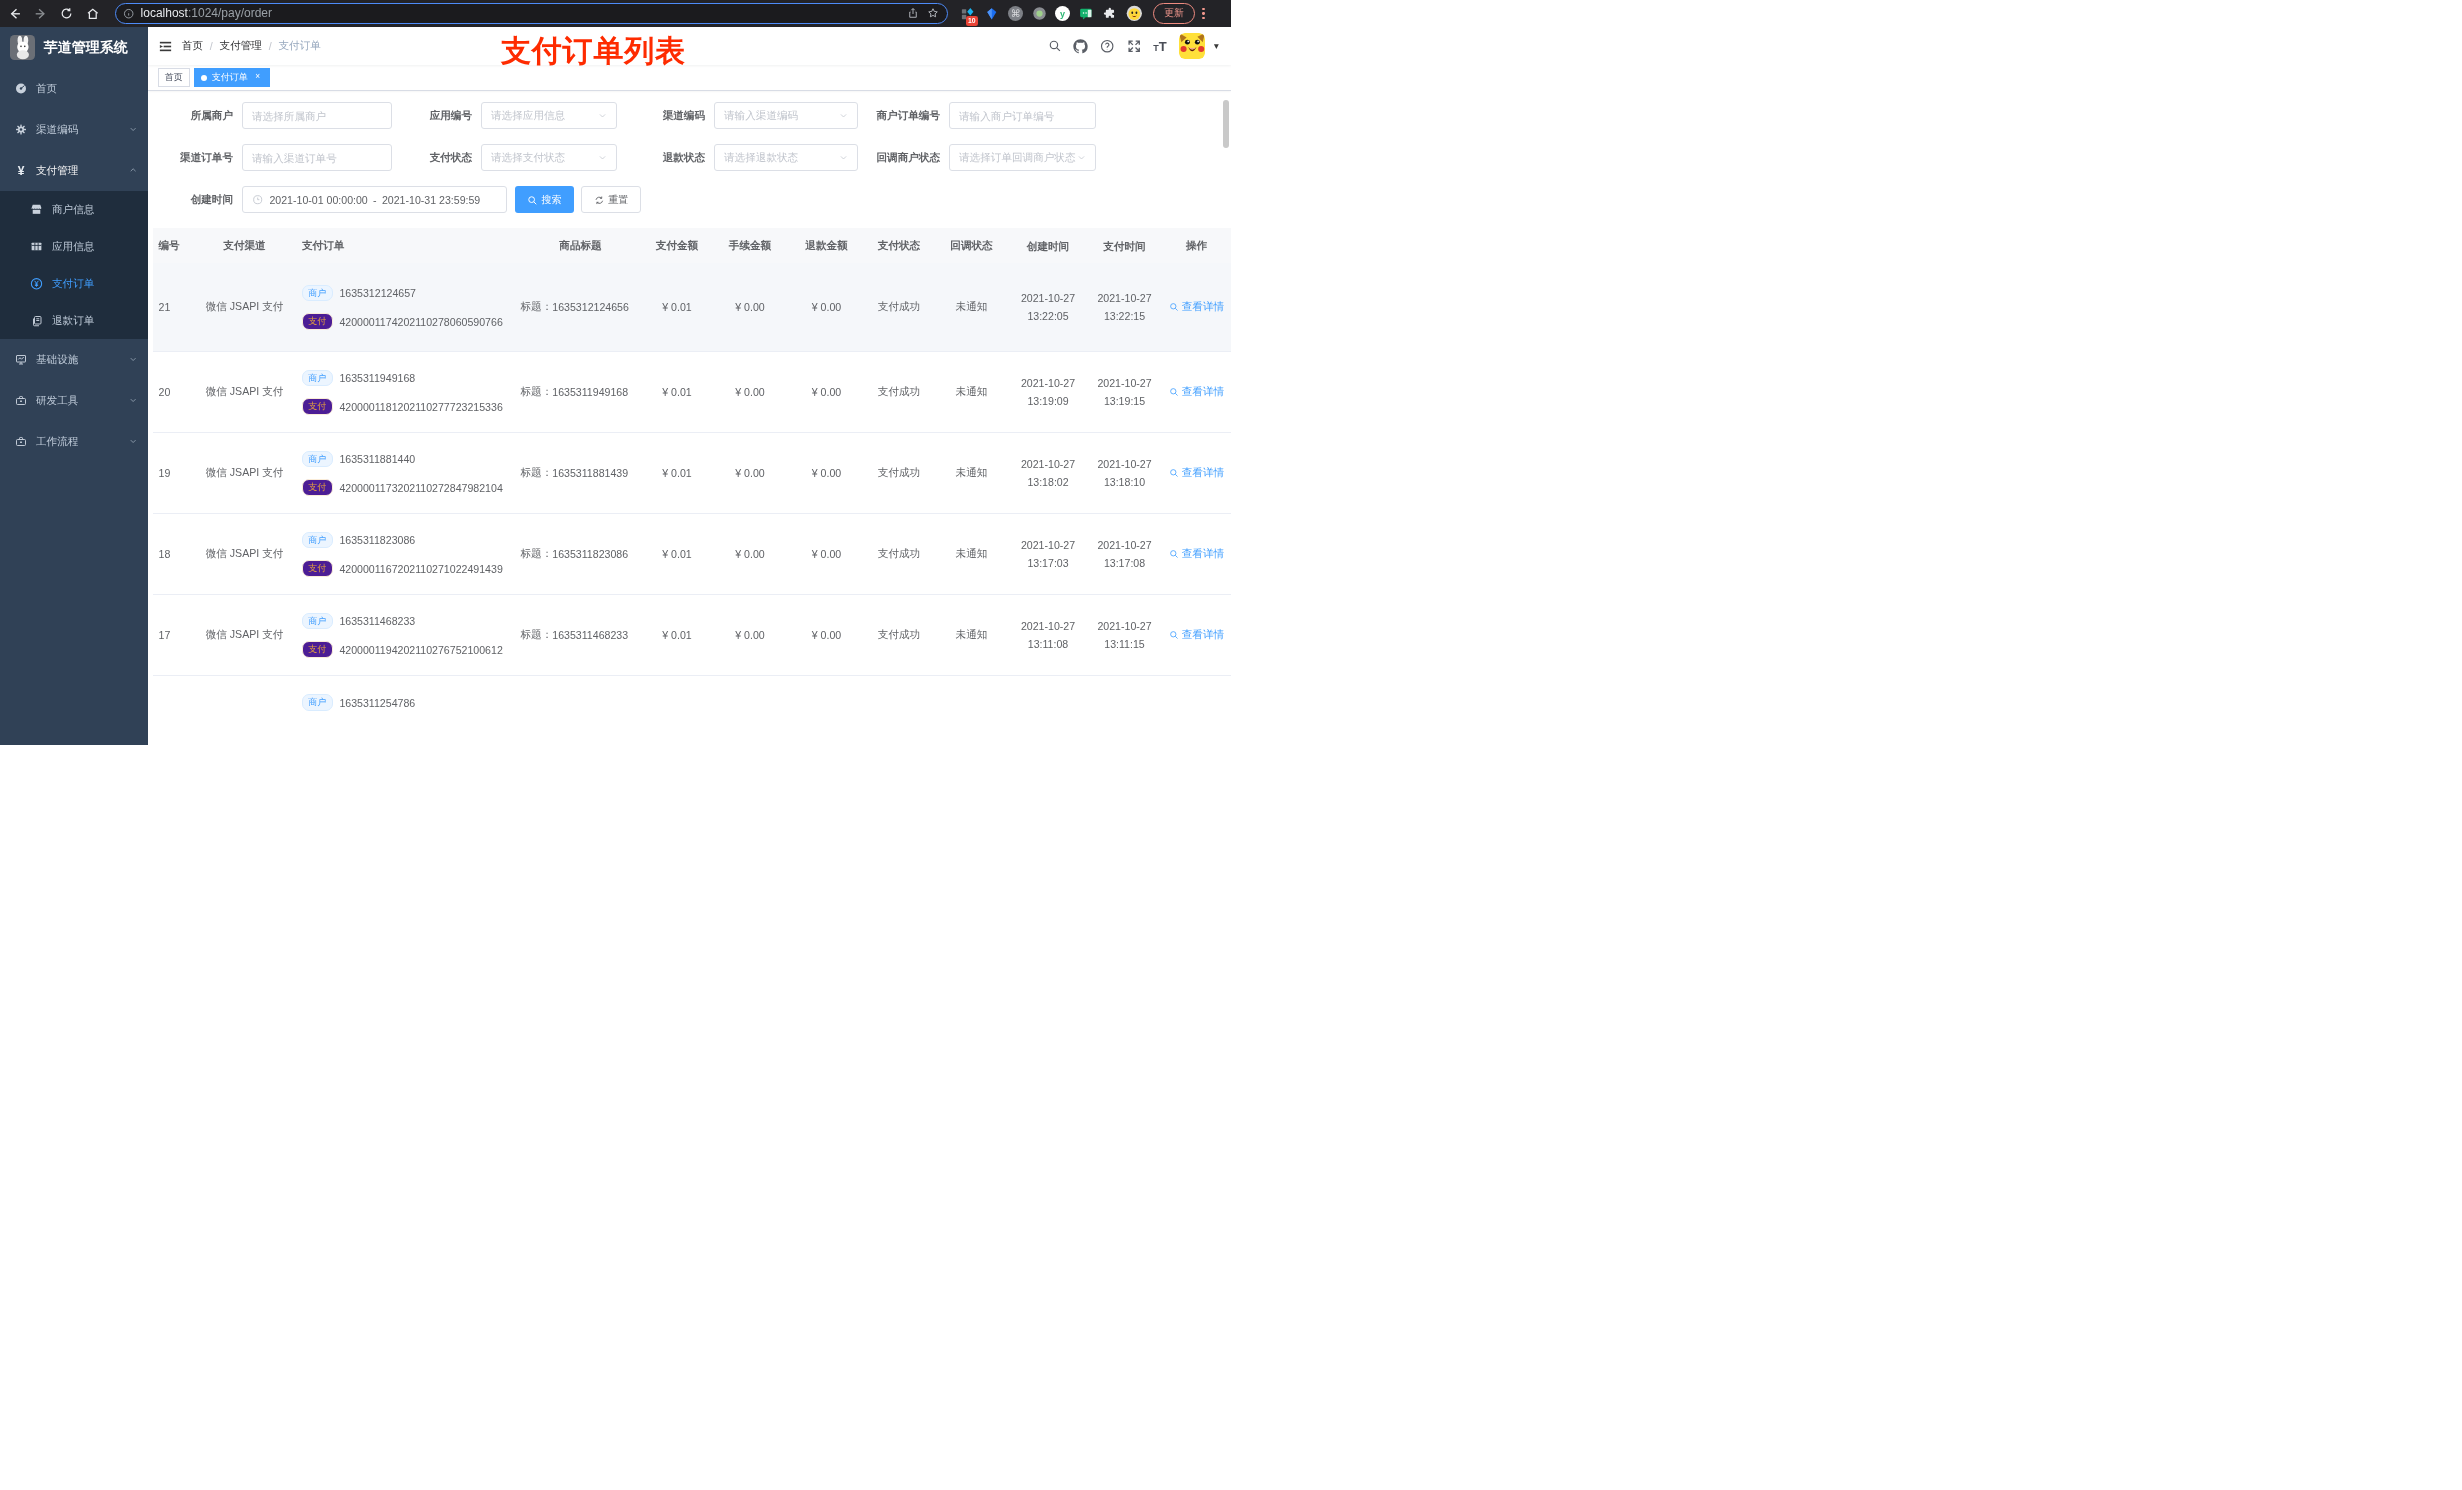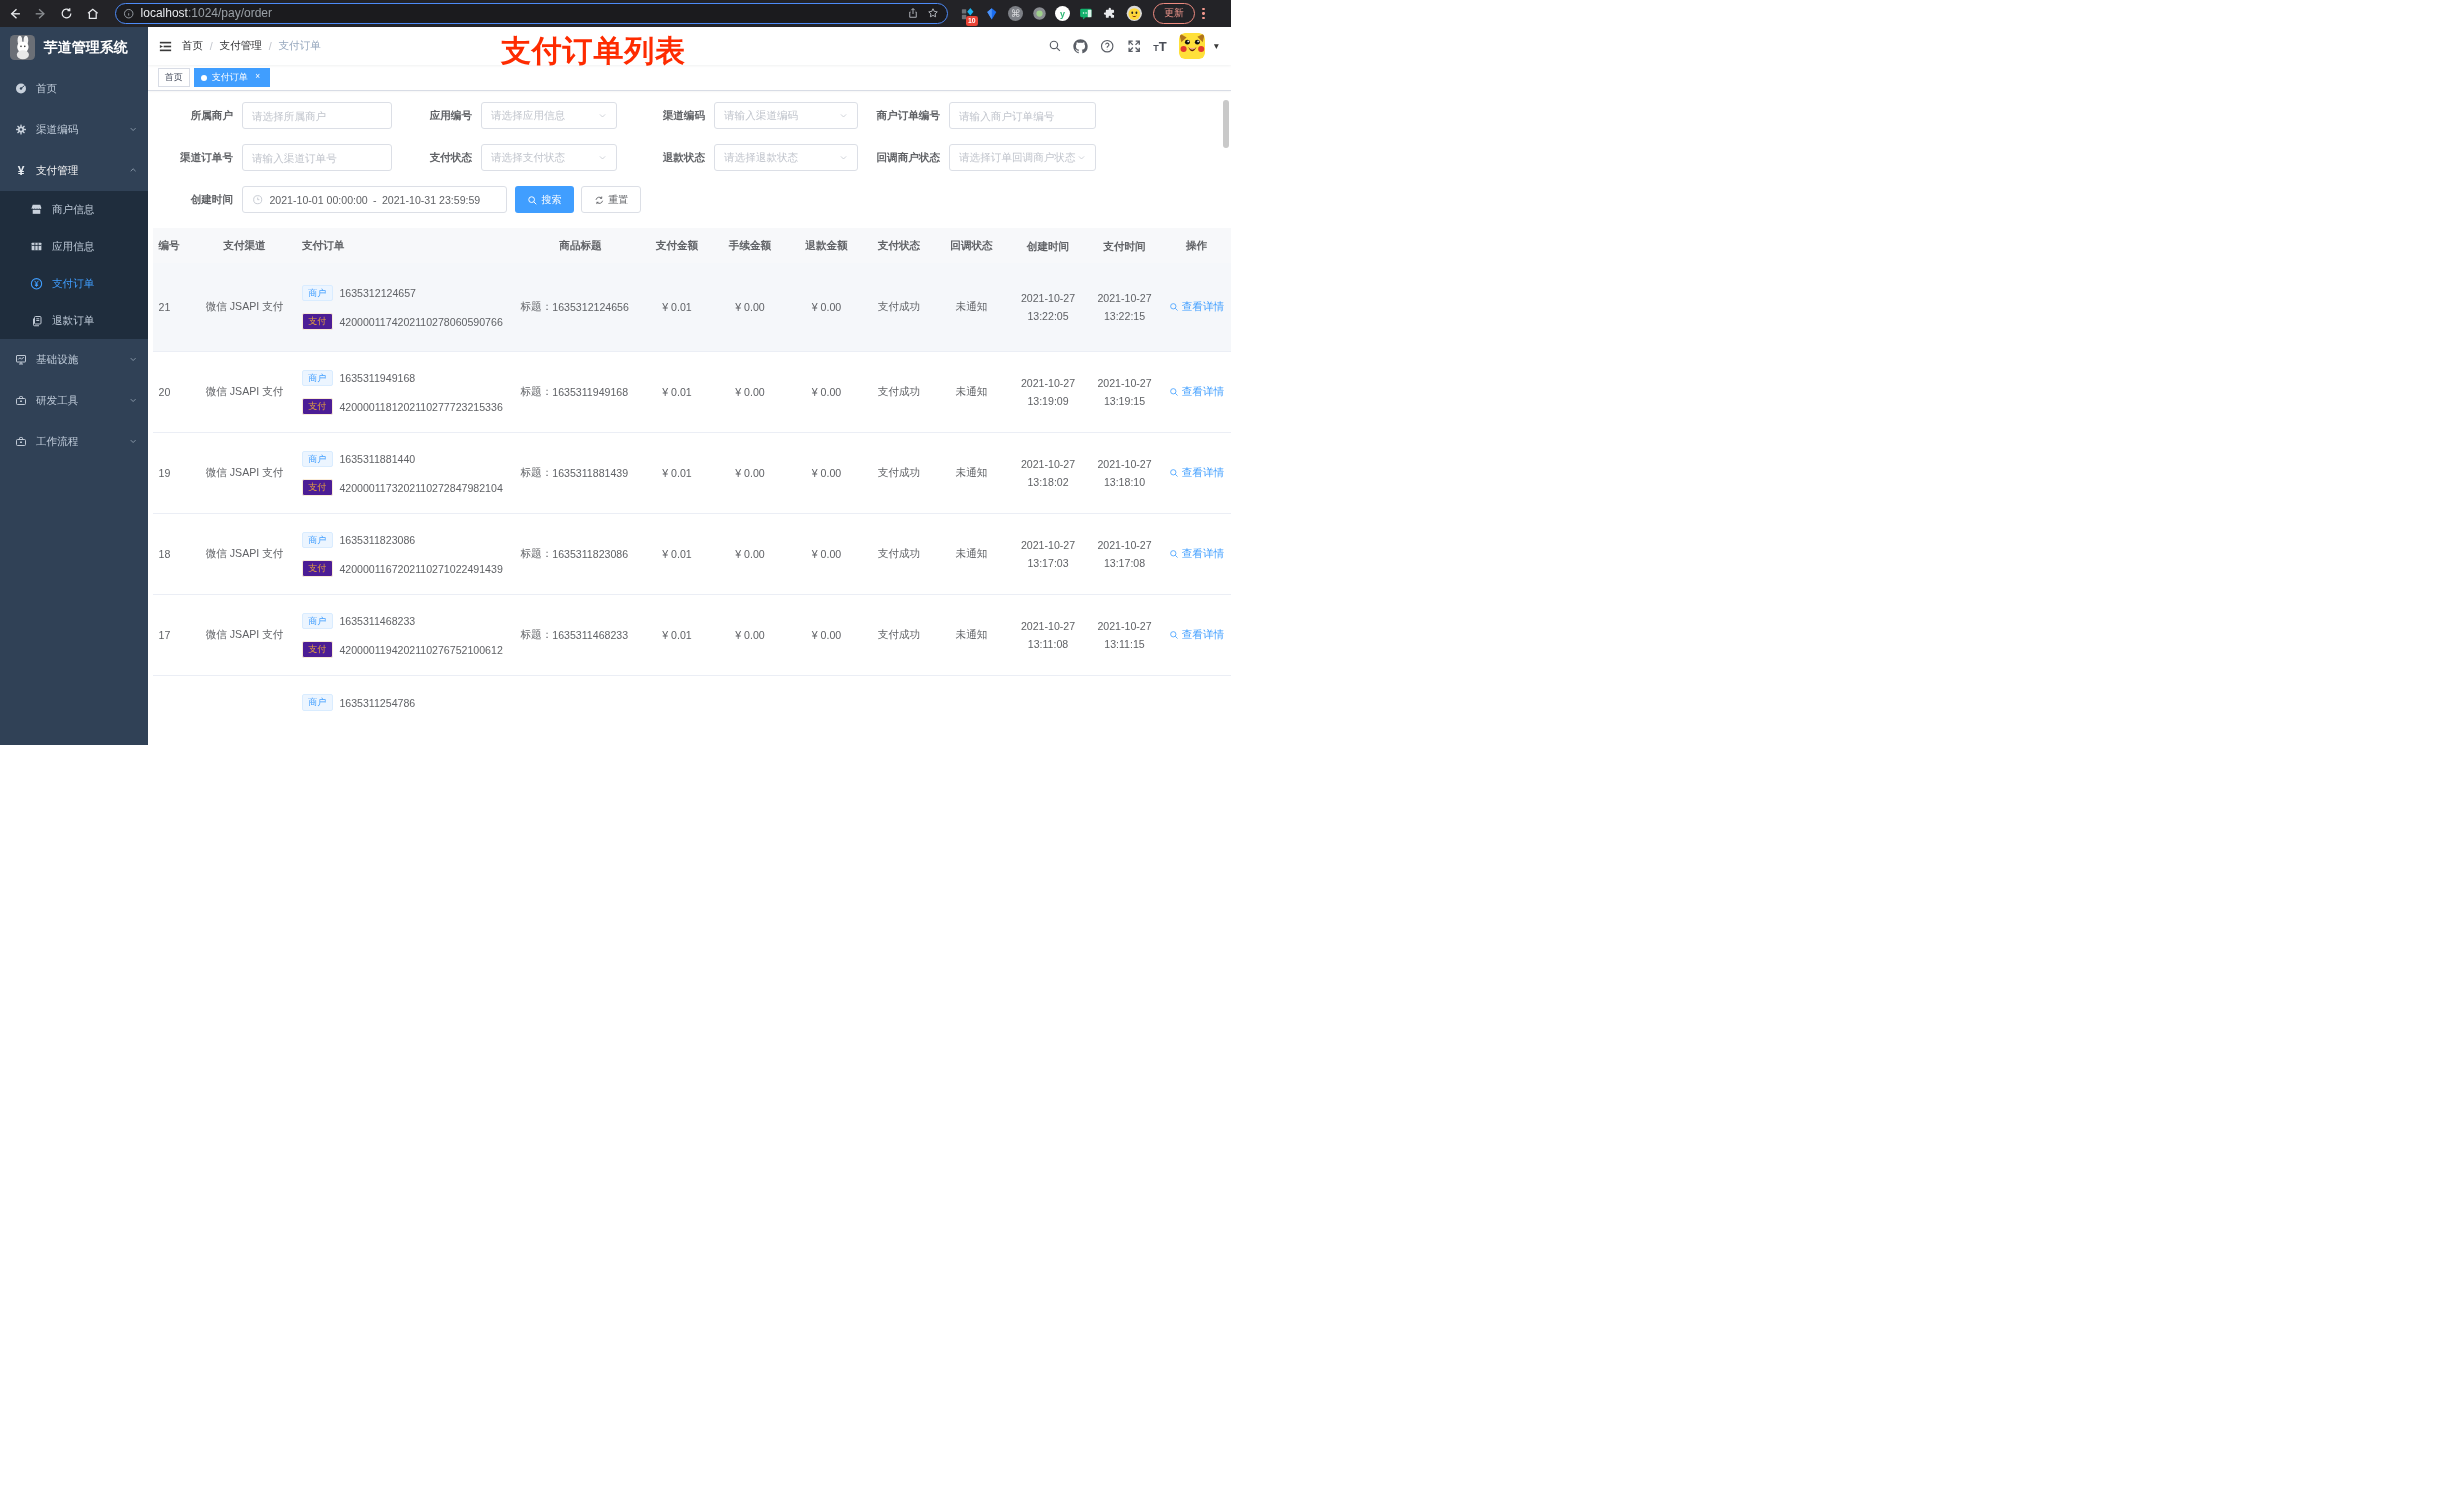--- a/index.html
+++ b/index.html
@@ -104,21 +104,21 @@
   .td { flex:none; display:flex; align-items:center; justify-content:center; text-align:center; font-size:10.6px; color:#606266; padding:0 3px; overflow:hidden; }
   .c1 { width:39px; justify-content:flex-start; text-align:left; padding-left:6px; }
   .c2 { width:106px; }
   .c3 { width:220px; flex-direction:column; align-items:flex-start; justify-content:center; gap:12px; padding-left:4.5px; }
   .c4 { width:126px; justify-content:flex-start; text-align:left; }
   .c5 { width:67px; } .c6 { width:79px; } .c7 { width:74px; } .c8 { width:71px; } .c9 { width:74px; }
   .c10 { width:79px; flex-direction:column; line-height:18px; }
   .c11 { width:74px; flex-direction:column; line-height:18px; }
   .c12 { width:70px; }
   .order-line { display:flex; align-items:center; white-space:nowrap; }
-  .eltag { display:inline-flex; align-items:center; height:16.7px; padding:0 5.3px; border-radius:2px; font-size:9px; border:0.8px solid; margin-right:6.8px; flex:none; }
+  .eltag { display:inline-flex; align-items:center; height:16.7px; padding:0 5.3px; border-radius:7px; font-size:9px; border:0.8px solid; margin-right:6.8px; flex:none; }
   .eltag-blue { color:#409eff; background:#ecf5ff; border-color:#d9ecff; }
   .eltag-yellow { color:#e6a23c; background:#4c1d95; border-color:#faecd8; }
   .link { color:#409eff; display:inline-flex; align-items:center; gap:3px; cursor:pointer; white-space:nowrap; }
 
   .scroll-thumb { position:absolute; right:2.3px; top:9px; width:5.3px; height:48px; background:#c9c9c9; border-radius:3px; }
 </style>
 </head>
 <body>
 
 <div class="browser">

